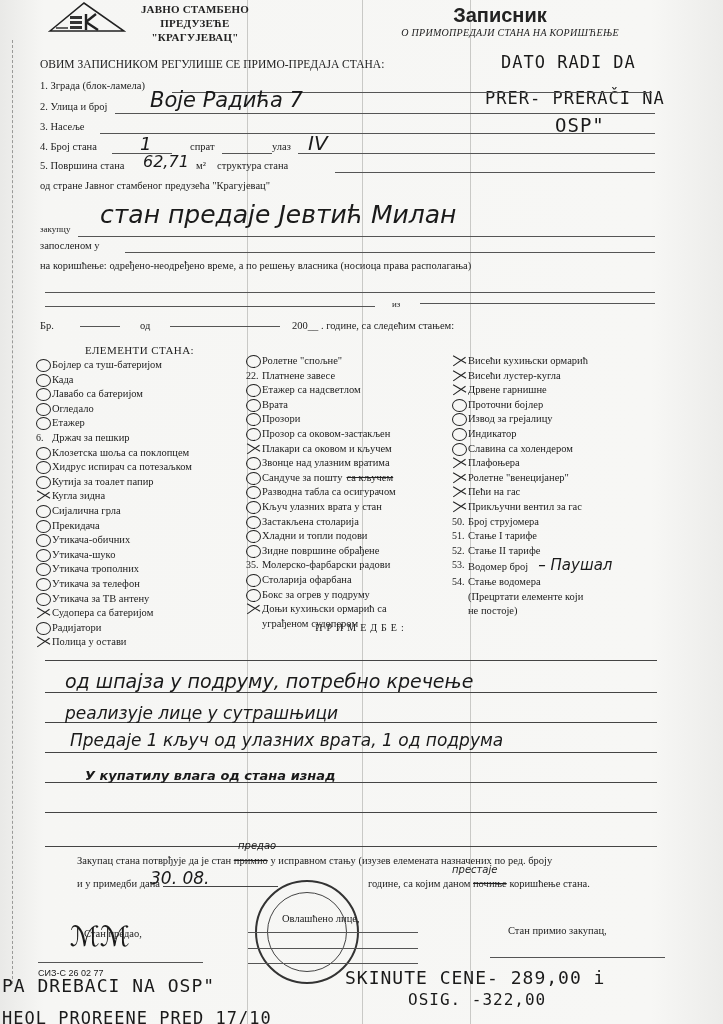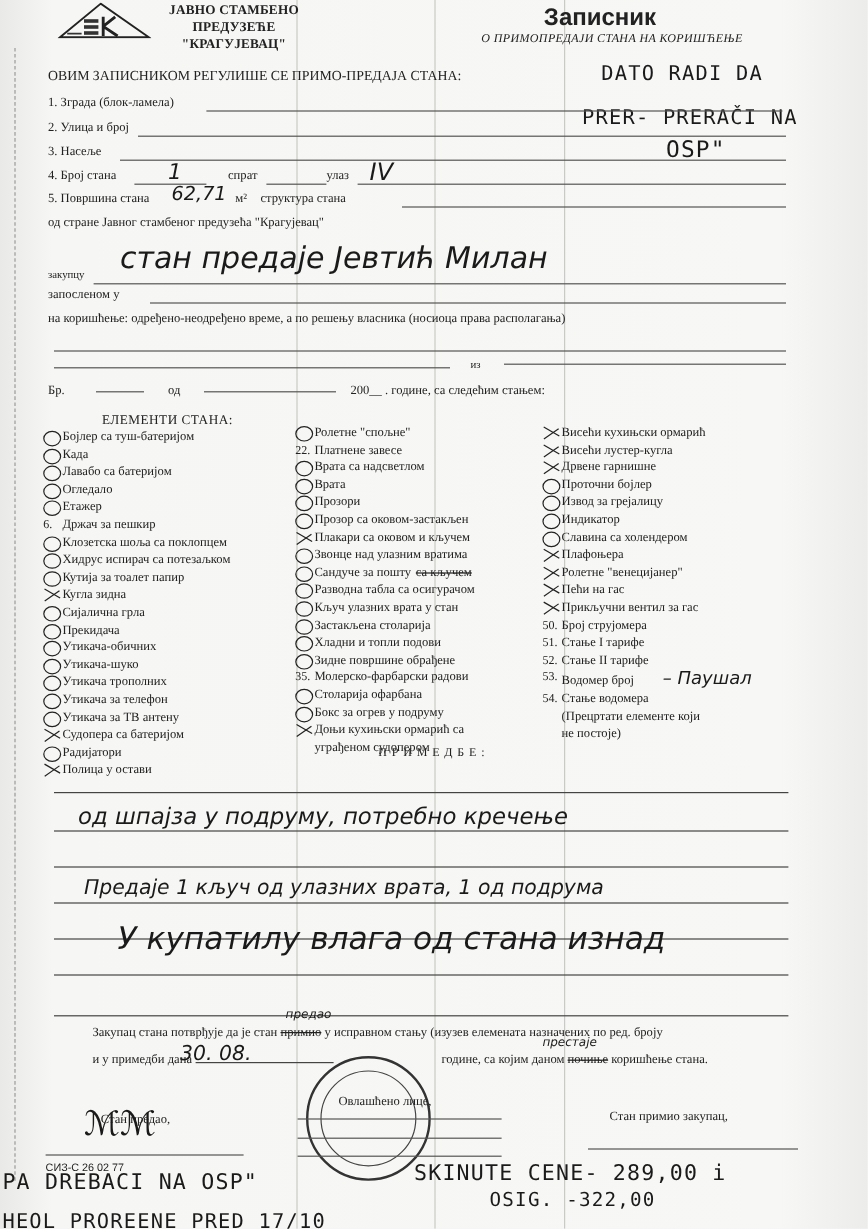--- a/index.html
+++ b/index.html
@@ -61,20 +61,21 @@
 
   <div class="hw-print" style="left:501px;top:52px;font-size:17px;">DATO RADI DA</div>
   <div class="hw-print" style="left:485px;top:88px;font-size:17px;">PRER- PRERAČI NA</div>
   <div class="hw-print" style="left:555px;top:114px;font-size:19px;">OSP"</div>
 
   <div class="row" style="top:80px">1. Зграда (блок-ламела)</div>
   <div class="line" style="left:172px;top:92px;width:480px"></div>
 
   <div class="row" style="top:101px">2. Улица и број</div>
   <div class="line" style="left:115px;top:113px;width:540px"></div>
+  <div class="hw" style="left:150px;top:88px;font-size:21px;">Воје Радића 7</div>
 
   <div class="row" style="top:121px">3. Насеље</div>
   <div class="line" style="left:100px;top:133px;width:555px"></div>
 
   <div class="row" style="top:141px">4. Број стана</div>
   <div class="line" style="left:112px;top:153px;width:60px"></div>
   <div class="hw" style="left:140px;top:133px;font-size:18px;">1</div>
   <div class="row" style="left:190px;top:141px">спрат</div>
   <div class="line" style="left:222px;top:153px;width:50px"></div>
   <div class="row" style="left:272px;top:141px">улаз</div>
@@ -128,21 +129,21 @@
       <div class="it"><span class="mk"></span><span>Утикача трополних</span></div>
       <div class="it"><span class="mk"></span><span>Утикача за телефон</span></div>
       <div class="it"><span class="mk"></span><span>Утикача за ТВ антену</span></div>
       <div class="it"><span class="mk x"></span><span>Судопера са батеријом</span></div>
       <div class="it"><span class="mk"></span><span>Радијатори</span></div>
       <div class="it"><span class="mk x"></span><span>Полица у остави</span></div>
     </div>
   <div class="col" id="col2" style="left:246px;top:354px">
       <div class="it"><span class="mk"></span><span>Ролетне "спољне"</span></div>
       <div class="it"><span class="mk n">22.</span><span>Платнене завесе</span></div>
-      <div class="it"><span class="mk"></span><span>Врата са надсветлом</span></div>
+      <div class="it"><span class="mk"></span><span>Етажер са надсветлом</span></div>
       <div class="it"><span class="mk"></span><span>Врата</span></div>
       <div class="it"><span class="mk"></span><span>Прозори</span></div>
       <div class="it"><span class="mk"></span><span>Прозор са оковом-застакљен</span></div>
       <div class="it"><span class="mk x"></span><span>Плакари са оковом и кључем</span></div>
       <div class="it"><span class="mk"></span><span>Звонце над улазним вратима</span></div>
       <div class="it"><span class="mk"></span><span>Сандуче за пошту</span><span class="strike" style="margin-left: 4px;">са кључем</span></div>
       <div class="it"><span class="mk"></span><span>Разводна табла са осигурачом</span></div>
       <div class="it"><span class="mk"></span><span>Кључ улазних врата у стан</span></div>
       <div class="it"><span class="mk"></span><span>Застакљена столарија</span></div>
       <div class="it"><span class="mk"></span><span>Хладни и топли подови</span></div>
@@ -161,37 +162,38 @@
       <div class="it"><span class="mk"></span><span>Извод за грејалицу</span></div>
       <div class="it"><span class="mk"></span><span>Индикатор</span></div>
       <div class="it"><span class="mk"></span><span>Славина са холендером</span></div>
       <div class="it"><span class="mk x"></span><span>Плафоњера</span></div>
       <div class="it"><span class="mk x"></span><span>Ролетне "венецијанер"</span></div>
       <div class="it"><span class="mk x"></span><span>Пећи на гас</span></div>
       <div class="it"><span class="mk x"></span><span>Прикључни вентил за гас</span></div>
       <div class="it"><span class="mk n">50.</span><span>Број струјомера</span></div>
       <div class="it"><span class="mk n">51.</span><span>Стање I тарифе</span></div>
       <div class="it"><span class="mk n">52.</span><span>Стање II тарифе</span></div>
-      <div class="it"><span class="mk n">53.</span><span>Водомер број</span><span class="hw" style="position: relative; margin-left: 24px; font-size: 15px;">– Паушал</span></div>
+      <div class="it"><span class="mk n">53.</span><span>Водомер број</span><span class="hw" style="position: relative; margin-left: 10px; font-size: 15px;">– Паушал</span></div>
       <div class="it"><span class="mk n">54.</span><span>Стање водомера</span></div>
       <div class="it"><span class="mk n"></span><span>(Прецртати елементе који</span></div>
       <div class="it"><span class="mk n"></span><span>не постоје)</span></div>
     </div>
 
   <div class="notes-title">ПРИМЕДБЕ:</div>
   <div class="nline" style="top:660px"></div>
   <div class="nline" style="top:692px"></div>
   <div class="nline" style="top:722px"></div>
   <div class="nline" style="top:752px"></div>
   <div class="nline" style="top:782px"></div>
   <div class="nline" style="top:812px"></div>
   <div class="nline" style="top:846px"></div>
   <div class="hw" style="left:65px;top:670px;font-size:19px;">од шпајза у подруму, потребно кречење</div>
+  <div class="hw" style="left:65px;top:703px;font-size:17px;">реализује лице у сутрашњици</div>
   <div class="hw" style="left:70px;top:730px;font-size:17px;">Предаје 1 кључ од улазних врата, 1 од подрума</div>
-  <div class="hw" style="left:98px;top:768px;font-size:26px;">У купатилу влага од стана изнад</div>
+  <div class="hw" style="left:85px;top:768px;font-size:13px;font-weight:bold;">У купатилу влага од стана изнад</div>
 
   <div class="conf" style="top:855px">
     <span>Закупац стана потврђује да је стан</span>
     <span class="strike">примио</span>
     <span>у исправном стању (изузев елемената назначених по ред. броју</span>
   </div>
   <div class="hw" style="left:238px;top:840px;font-size:10px;">предао</div>
 
   <div class="conf" style="top:878px">
     <span>и у примедби дана</span>

